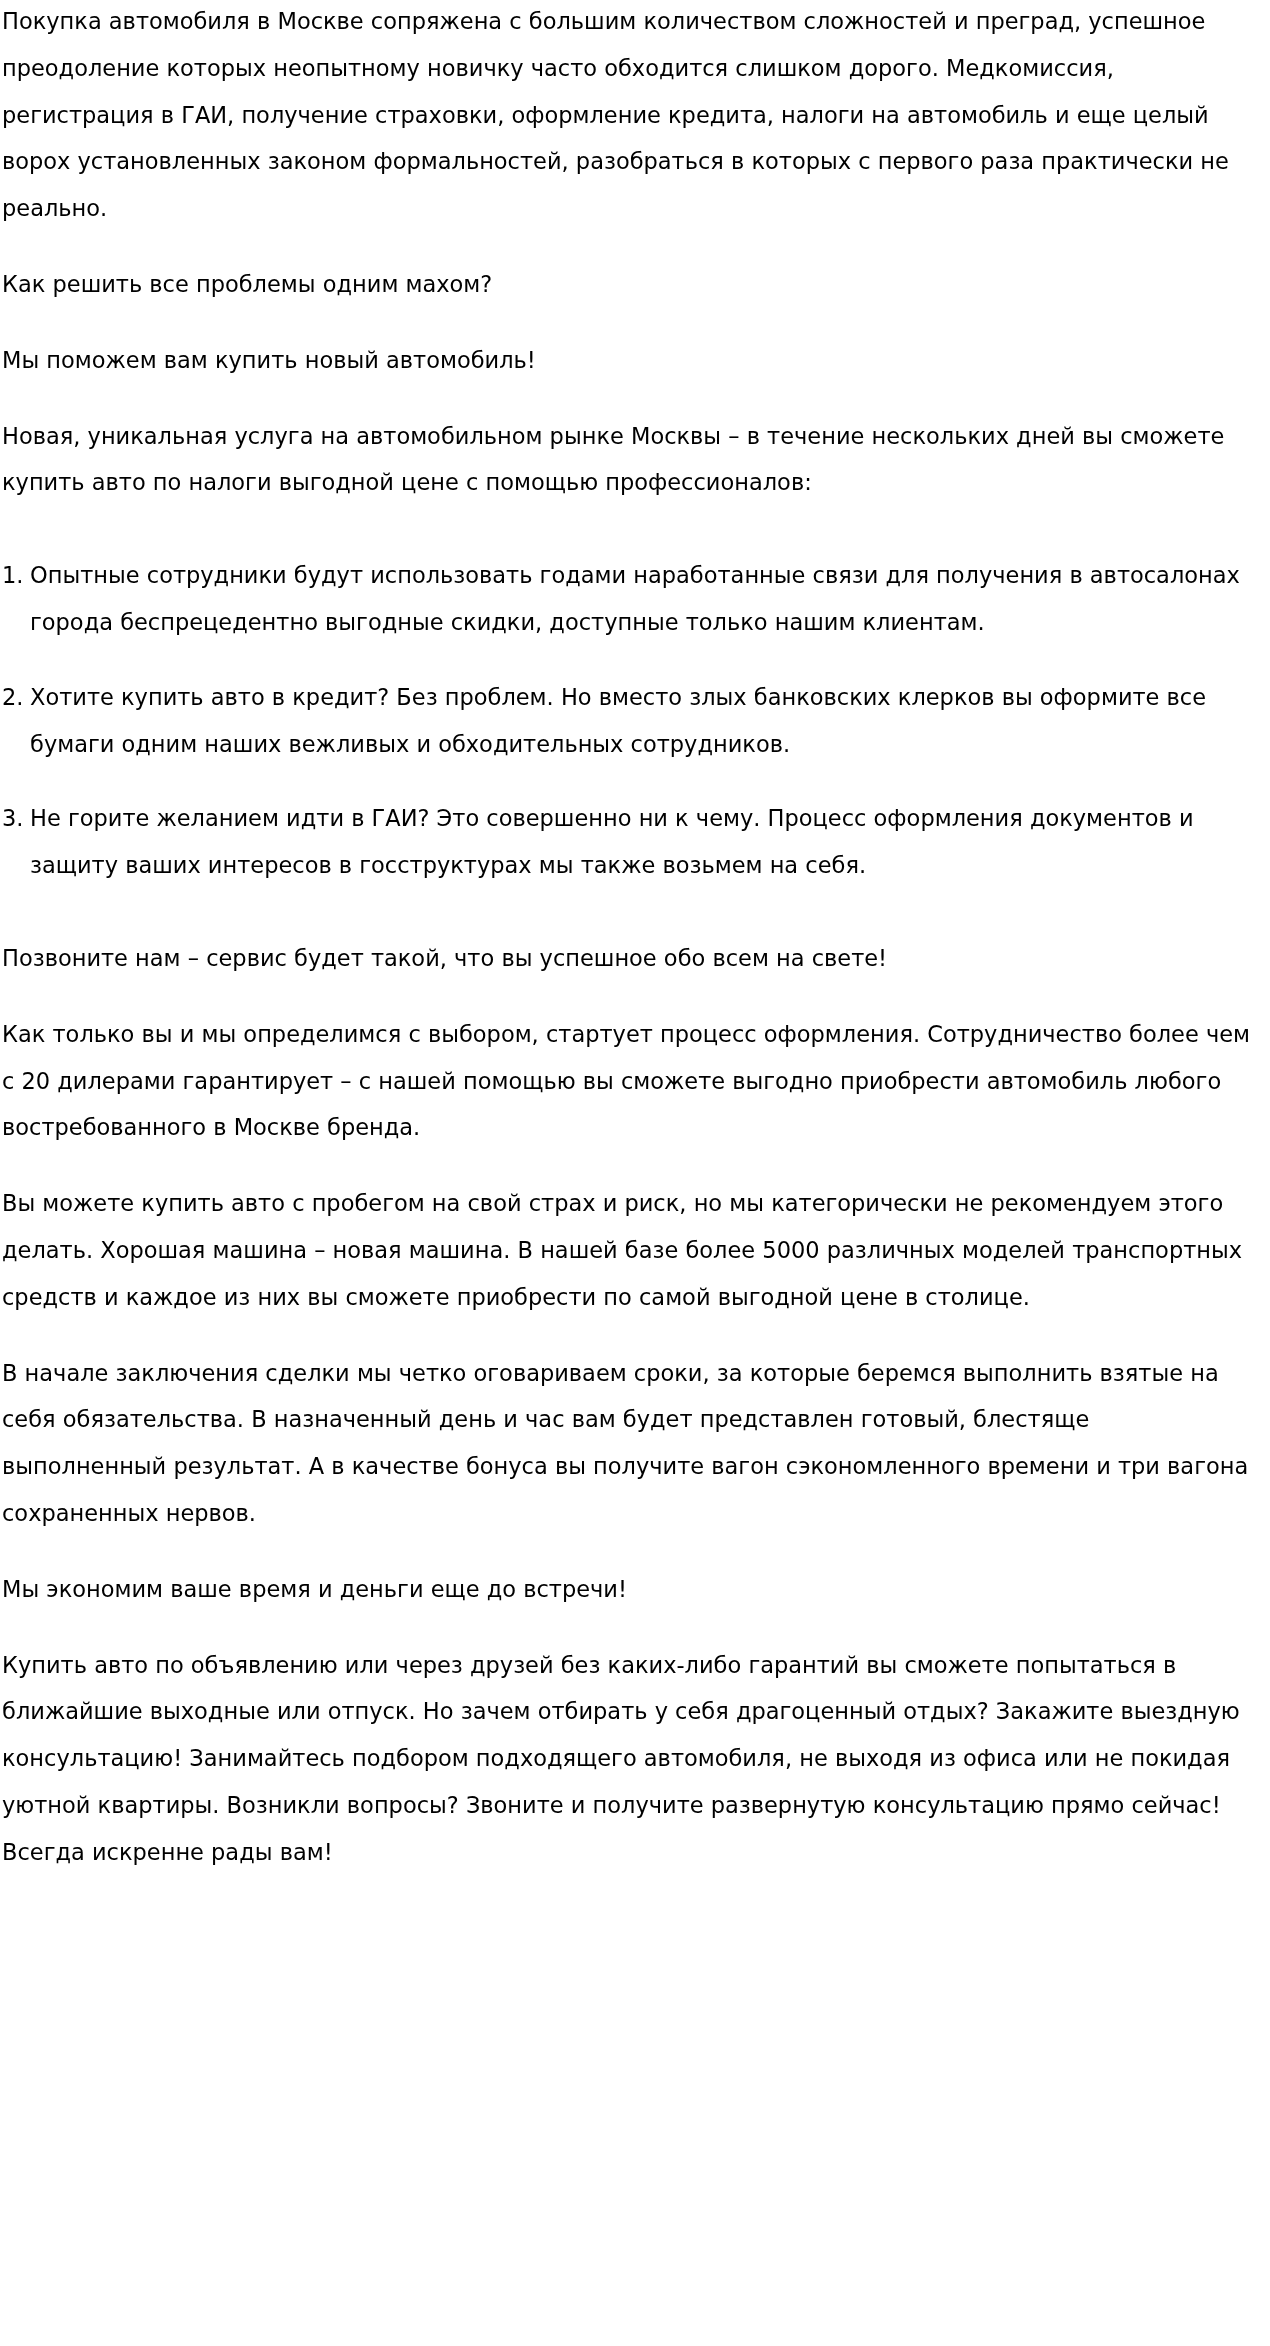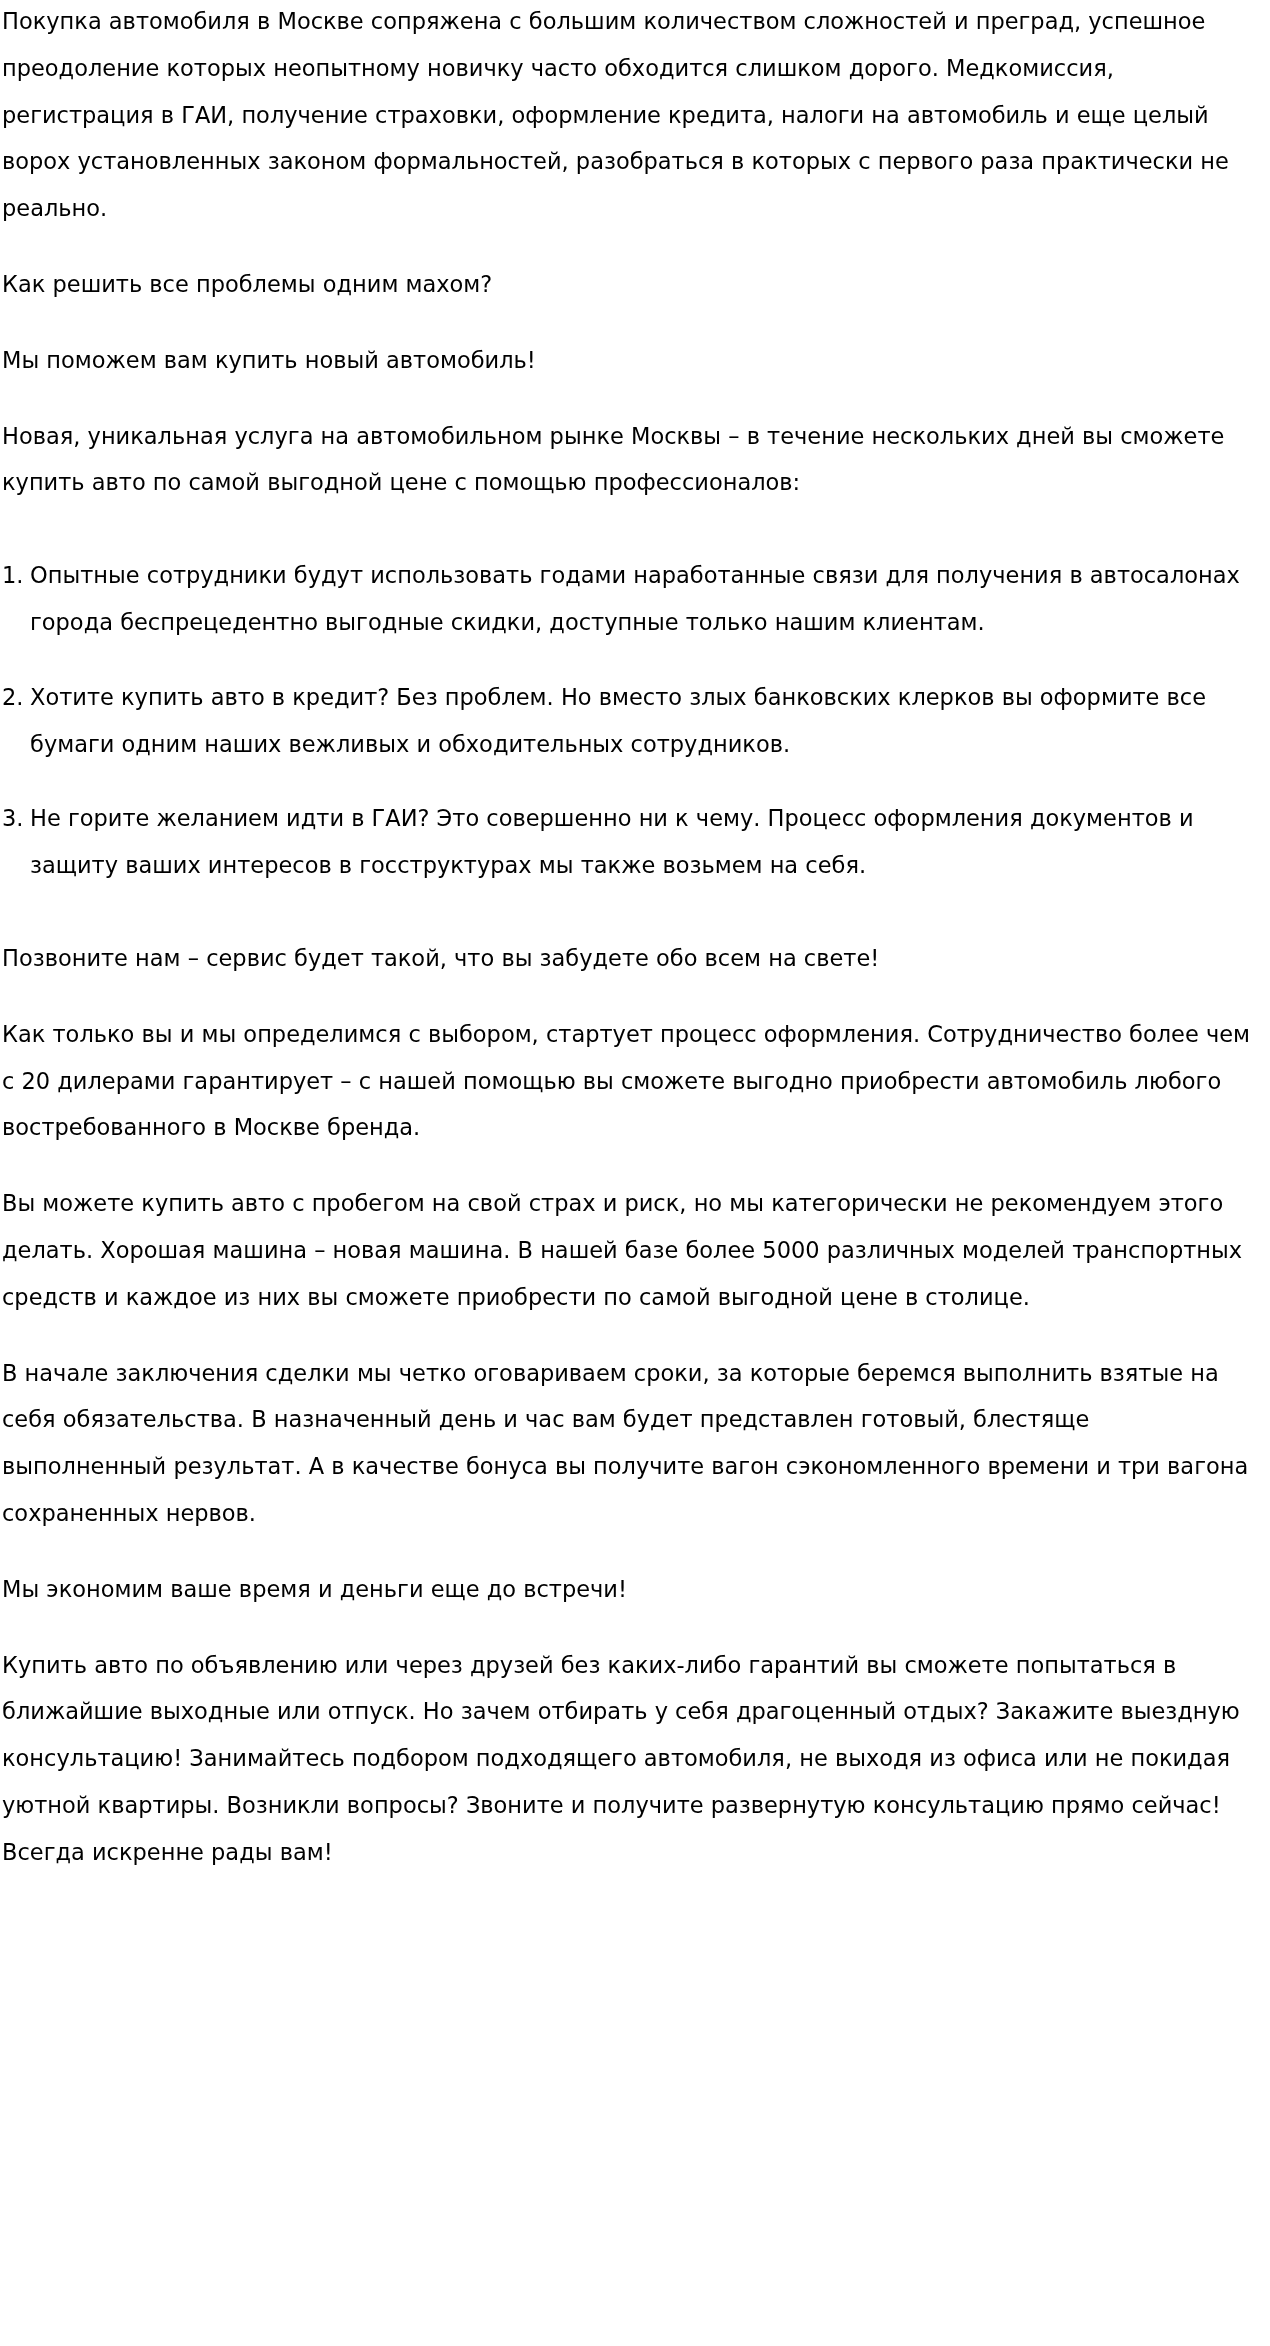--- a/index.html
+++ b/index.html
@@ -49,38 +49,38 @@
 <body>
 
 <div class="doc">
 
   <p>Покупка автомобиля в Москве сопряжена с большим количеством сложностей и преград, успешное преодоление которых неопытному новичку часто обходится слишком дорого. Медкомиссия, регистрация в ГАИ, получение страховки, оформление кредита, налоги на автомобиль и еще целый ворох установленных законом формальностей, разобраться в которых с первого раза практически не реально.</p>
 
   <p>Как решить все проблемы одним махом?</p>
 
   <p>Мы поможем вам купить новый автомобиль!</p>
 
-  <p>Новая, уникальная услуга на автомобильном рынке Москвы – в течение нескольких дней вы сможете купить авто по самой выгодной цене с помощью профессионалов:</p>
+  <p>Новая, уникальная услуга на автомобильном рынке Москвы – в течение нескольких дней вы сможете купить авто по налоги выгодной цене с помощью профессионалов:</p>
 
   <ol>
     <li>
       <span class="li-marker">1.</span>
       <span>Опытные сотрудники будут использовать годами наработанные связи для получения в автосалонах города беспрецедентно выгодные скидки, доступные только нашим клиентам.</span>
     </li>
     <li>
       <span class="li-marker">2.</span>
       <span>Хотите купить авто в кредит? Без проблем. Но вместо злых банковских клерков вы оформите все бумаги одним наших вежливых и обходительных сотрудников.</span>
     </li>
     <li>
       <span class="li-marker">3.</span>
       <span>Не горите желанием идти в ГАИ? Это совершенно ни к чему. Процесс оформления документов и защиту ваших интересов в госструктурах мы также возьмем на себя.</span>
     </li>
   </ol>
 
-  <p>Позвоните нам – сервис будет такой, что вы забудете обо всем на свете!</p>
+  <p>Позвоните нам – сервис будет такой, что вы успешное обо всем на свете!</p>
 
 
   <p>Как только вы и мы определимся с выбором, стартует процесс оформления. Сотрудничество более чем с 20 дилерами гарантирует – с нашей помощью вы сможете выгодно приобрести автомобиль любого востребованного в Москве бренда.</p>
 
 
 
   <p>Вы можете купить авто с пробегом на свой страх и риск, но мы категорически не рекомендуем этого делать. Хорошая машина – новая машина. В нашей базе более 5000 различных моделей транспортных средств и каждое из них вы сможете приобрести по самой выгодной цене в столице.</p>
 
   <p>В начале заключения сделки мы четко оговариваем сроки, за которые беремся выполнить взятые на себя обязательства. В назначенный день и час вам будет представлен готовый, блестяще выполненный результат. А в качестве бонуса вы получите вагон сэкономленного времени и три вагона сохраненных нервов.</p>
 

